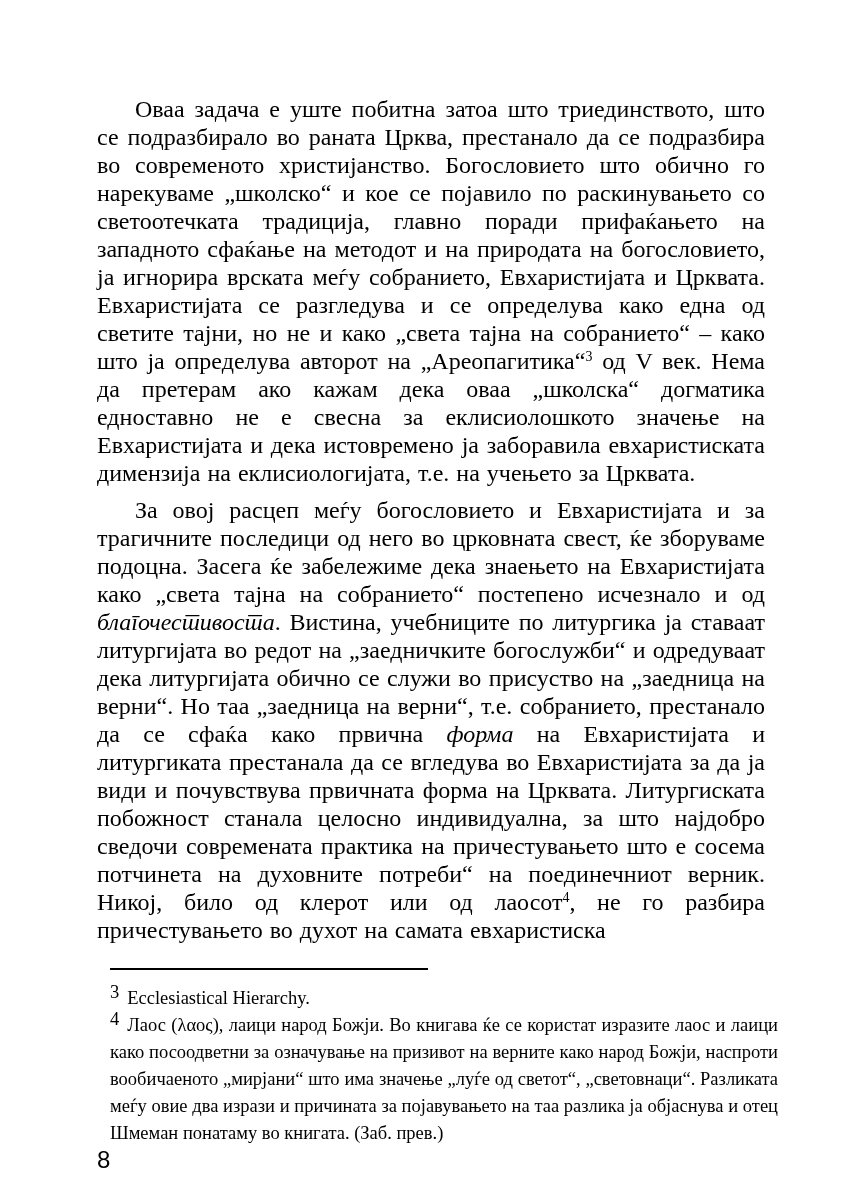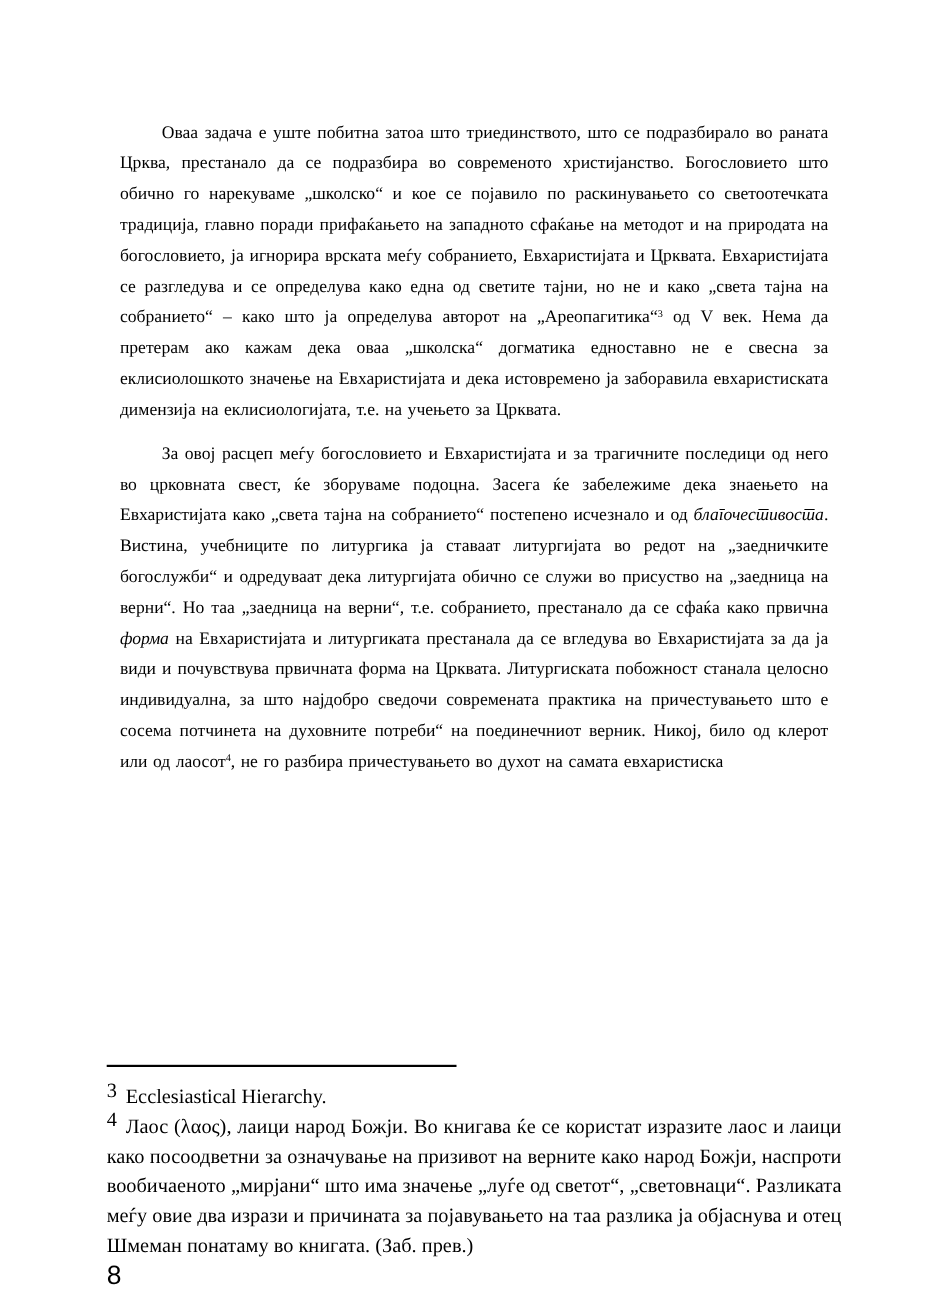--- a/index.html
+++ b/index.html
@@ -16,42 +16,42 @@
     font-family: "Liberation Serif", "DejaVu Serif", serif;
     overflow: hidden;
   }
   .text-block {
     position: absolute;
     left: 97px;
     top: 95px;
     width: 668px;
   }
   .para {
-    margin: 12px;
-    font-size: 16px;
+    margin: 0;
+    font-size: 24px;
     line-height: 28px;
     text-align: justify;
     text-indent: 38px;
     word-spacing: 1px;
   }
   .para + .para {
     margin-top: 9px;
   }
   .para em, .footnote em {
   }
   sup {
     font-size: 0.58em;
     line-height: 0;
     vertical-align: baseline;
     position: relative;
     top: -0.55em;
   }
   .footnotes {
     position: absolute;
-    left: 97px;
+    left: 110px;
     top: 959px;
     width: 668px;
   }
   .fn-rule {
     width: 318px;
     height: 2px;
     background: #000000;
     margin: 9px 0 15px 0;
   }
   .footnote {

